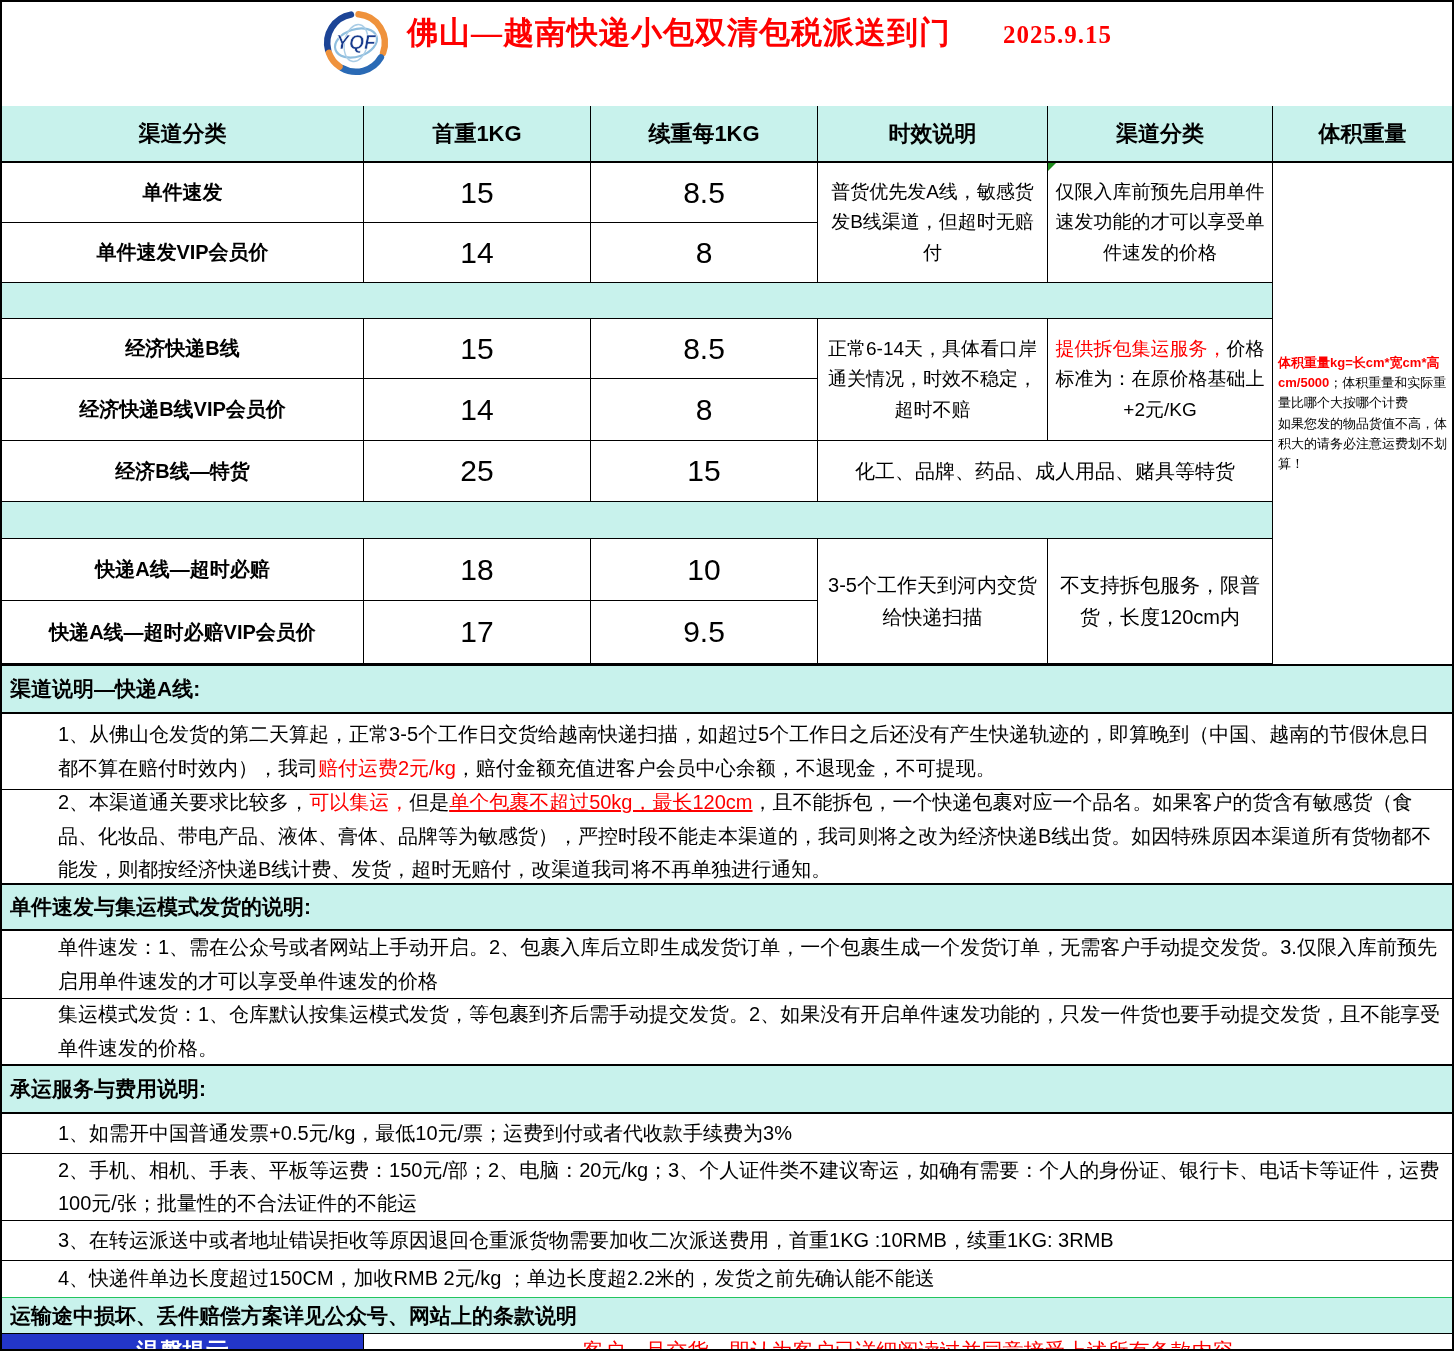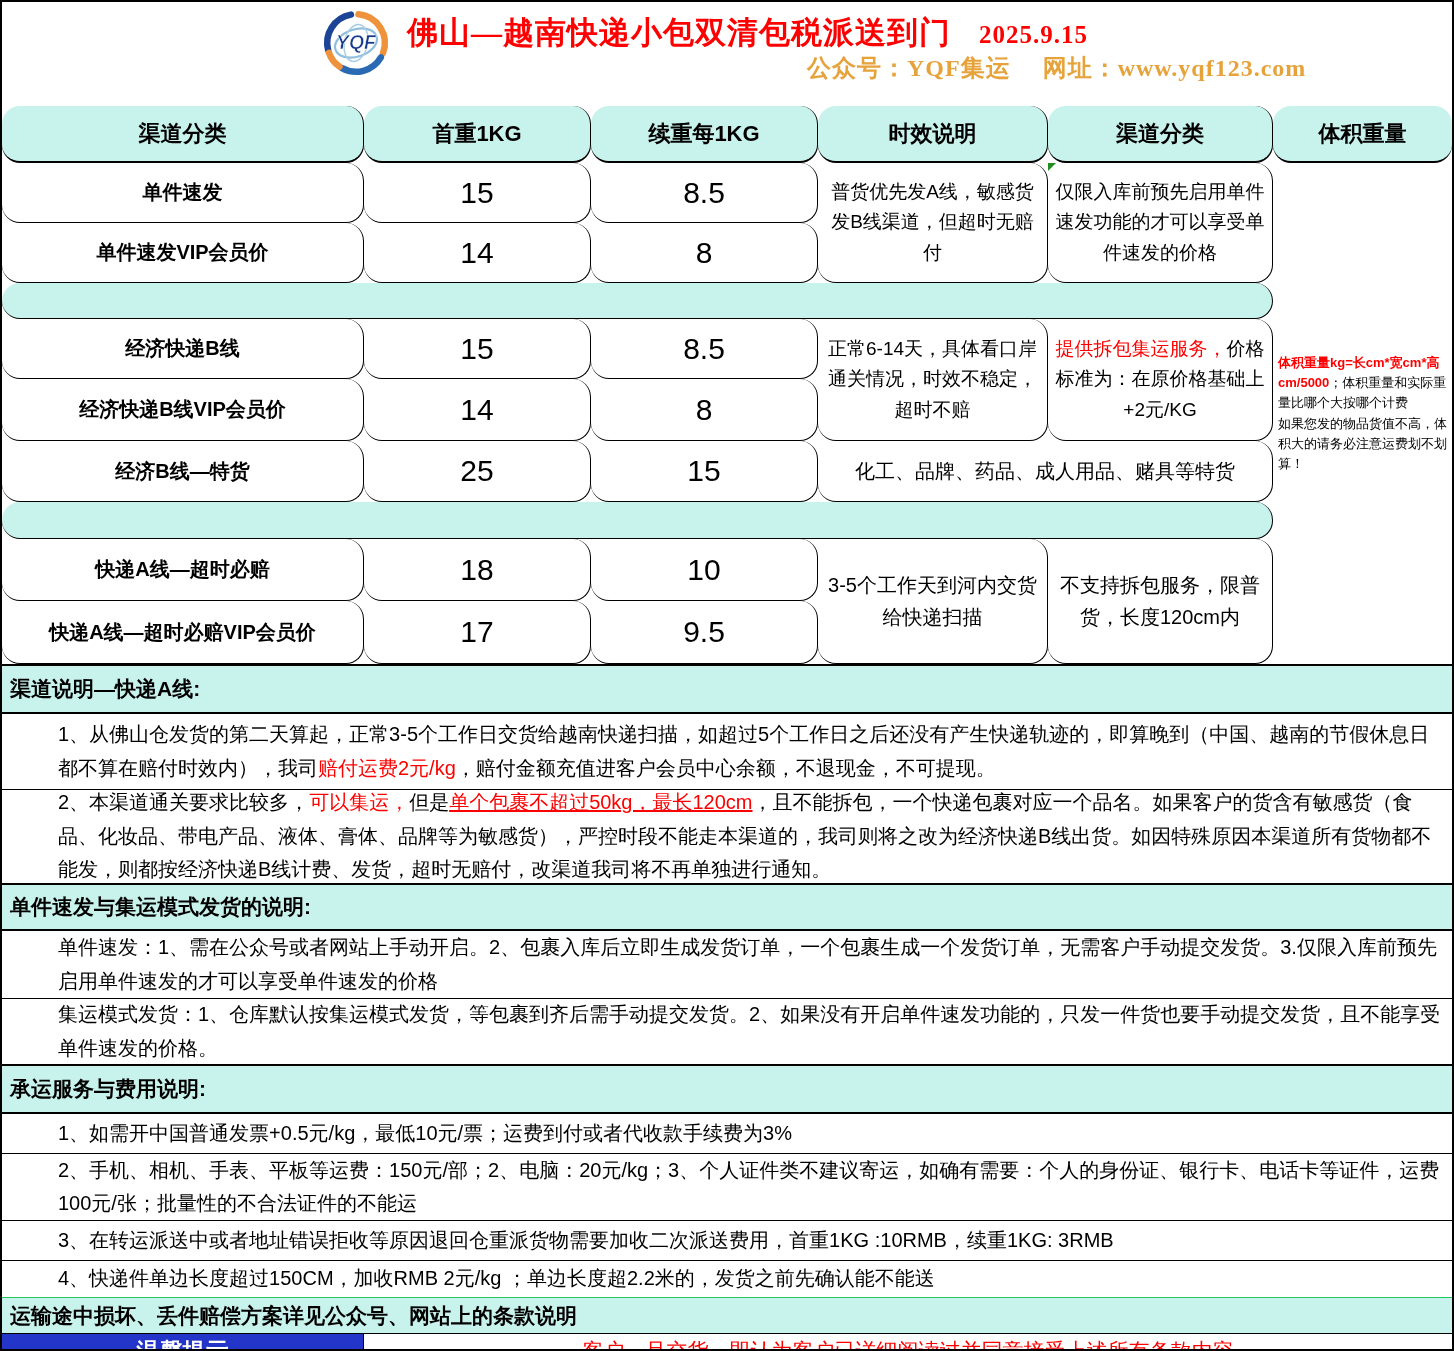--- a/index.html
+++ b/index.html
@@ -17,21 +17,21 @@
   .hdr{position:relative;height:104px;background:#fff;}
   .logo{position:absolute;left:318px;top:5px;width:72px;height:72px;}
   .hdr-title{
     position:absolute;left:405px;top:10px;
     font-family:"Liberation Serif","DejaVu Serif",serif;
     font-weight:bold;font-size:31px;color:#fe0000;letter-spacing:1px;
     white-space:nowrap;
   }
   .hdr-date{
     font-family:"Liberation Serif","DejaVu Serif",serif;
-    font-weight:bold;font-size:25px;color:#fe0000;margin-left:28px;letter-spacing:1px;
+    font-weight:bold;font-size:25px;color:#fe0000;margin-left:52px;letter-spacing:1px;
   }
   .hdr-sub{
     position:absolute;left:805px;top:50px;
     font-family:"Liberation Serif","DejaVu Serif",serif;
     font-weight:bold;font-size:24px;color:#e6a33c;letter-spacing:1px;
     white-space:nowrap;
   }
   
   .g{
     display:grid;
@@ -41,21 +41,20 @@
     box-sizing:border-box;
   }
   .c{
     border-right:1px solid #000;
     border-bottom:1px solid #000;
     box-sizing:border-box;
     display:flex;align-items:center;justify-content:center;
     text-align:center;
     position:relative;
     background:#fff;
-    border-radius:18px;
   }
   .c.last{border-right:none;}
   .cyan{background:#c8f2ec;}
   .th{font-weight:bold;font-size:22px;border-bottom:2px solid #000;}
   .name{font-weight:bold;font-size:20px;}
   .price{font-size:30px;}
   .note{font-size:19px;line-height:1.6;padding:2px 4px;}
   .sep{background:#c8f2ec;}
   .vol{
     grid-column:6;grid-row:2 / span 9;
@@ -104,21 +103,20 @@
     <svg class="logo" viewBox="0 0 100 100">
       <path d="M 11.4,60.4 A 40,40 0 0 1 43,10.6" fill="none" stroke="#1c4496" stroke-width="9" stroke-linecap="round"></path>
       <path d="M 53.5,10.2 A 40,40 0 0 1 87.6,63.7" fill="none" stroke="#ef923c" stroke-width="9" stroke-linecap="round"></path>
       <path d="M 84.6,70 A 40,40 0 0 1 30,84.6" fill="none" stroke="#2a6ab5" stroke-width="9" stroke-linecap="round"></path>
       <path d="M 27.1,82.8 A 40,40 0 0 1 12.4,63.7" fill="none" stroke="#ef923c" stroke-width="9" stroke-linecap="round"></path>
       <ellipse cx="50" cy="50" rx="30" ry="19" fill="none" stroke="#8fbede" stroke-width="3" transform="rotate(-18 50 50)"></ellipse>
       <ellipse cx="50" cy="50" rx="16" ry="26" fill="none" stroke="#aacde6" stroke-width="2" transform="rotate(12 50 50)"></ellipse>
       <text x="50" y="59" text-anchor="middle" font-size="27" font-style="italic" font-weight="bold" fill="#173a8c" stroke="#ffffff" stroke-width="0.8" font-family="Liberation Sans, sans-serif">YQF</text>
     </svg>
     <div class="hdr-title"><span>佛山—越南快递小包双清包税派送到门</span><span class="hdr-date">2025.9.15</span></div>
-    <div class="hdr-sub">公众号：YQF集运　 网址：www.yqf123.com</div>
   </div>
 
   <div class="g">
     <div class="c cyan th">渠道分类</div>
     <div class="c cyan th">首重1KG</div>
     <div class="c cyan th">续重每1KG</div>
     <div class="c cyan th">时效说明</div>
     <div class="c cyan th">渠道分类</div>
     <div class="c cyan th last">体积重量</div>
 

